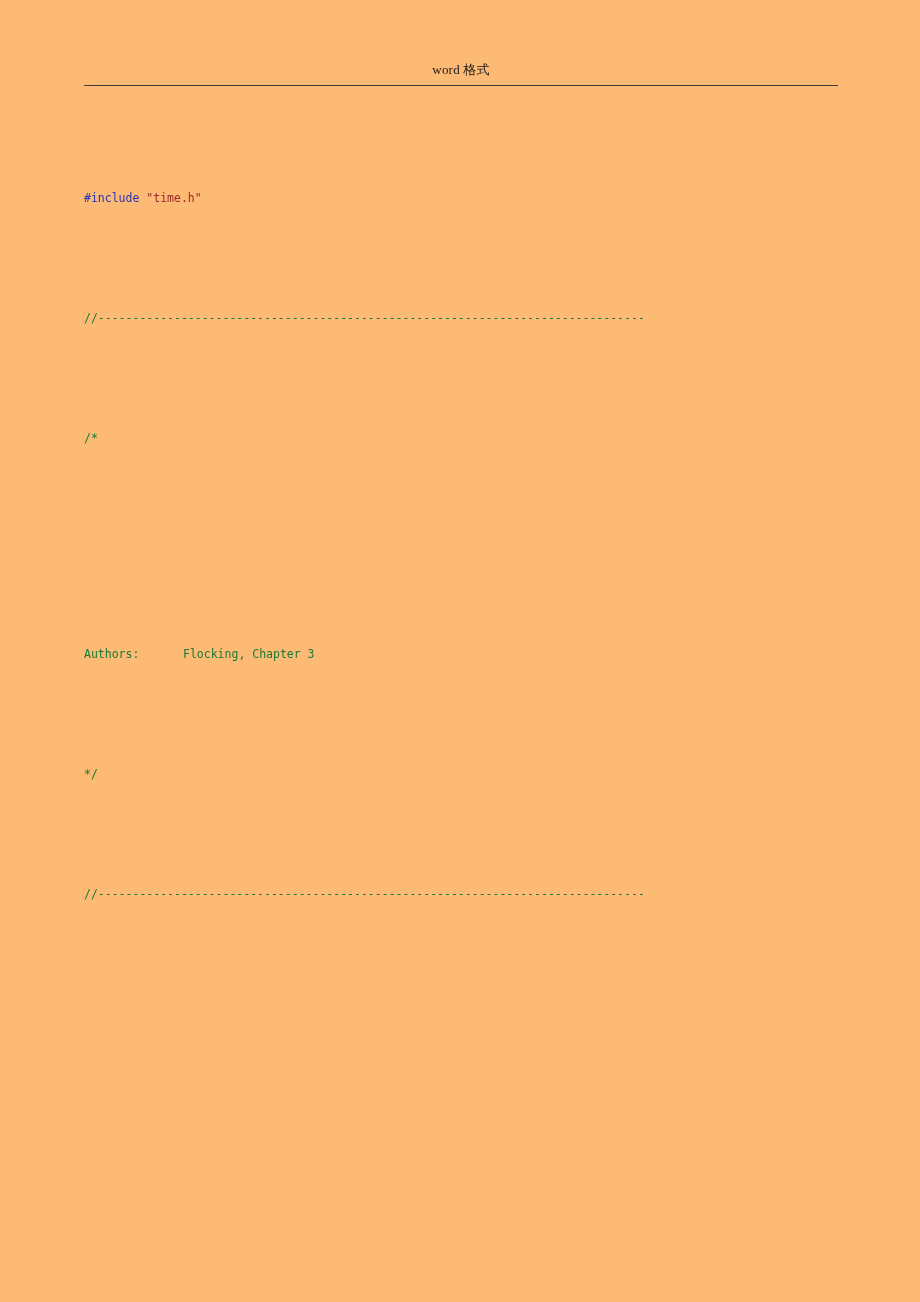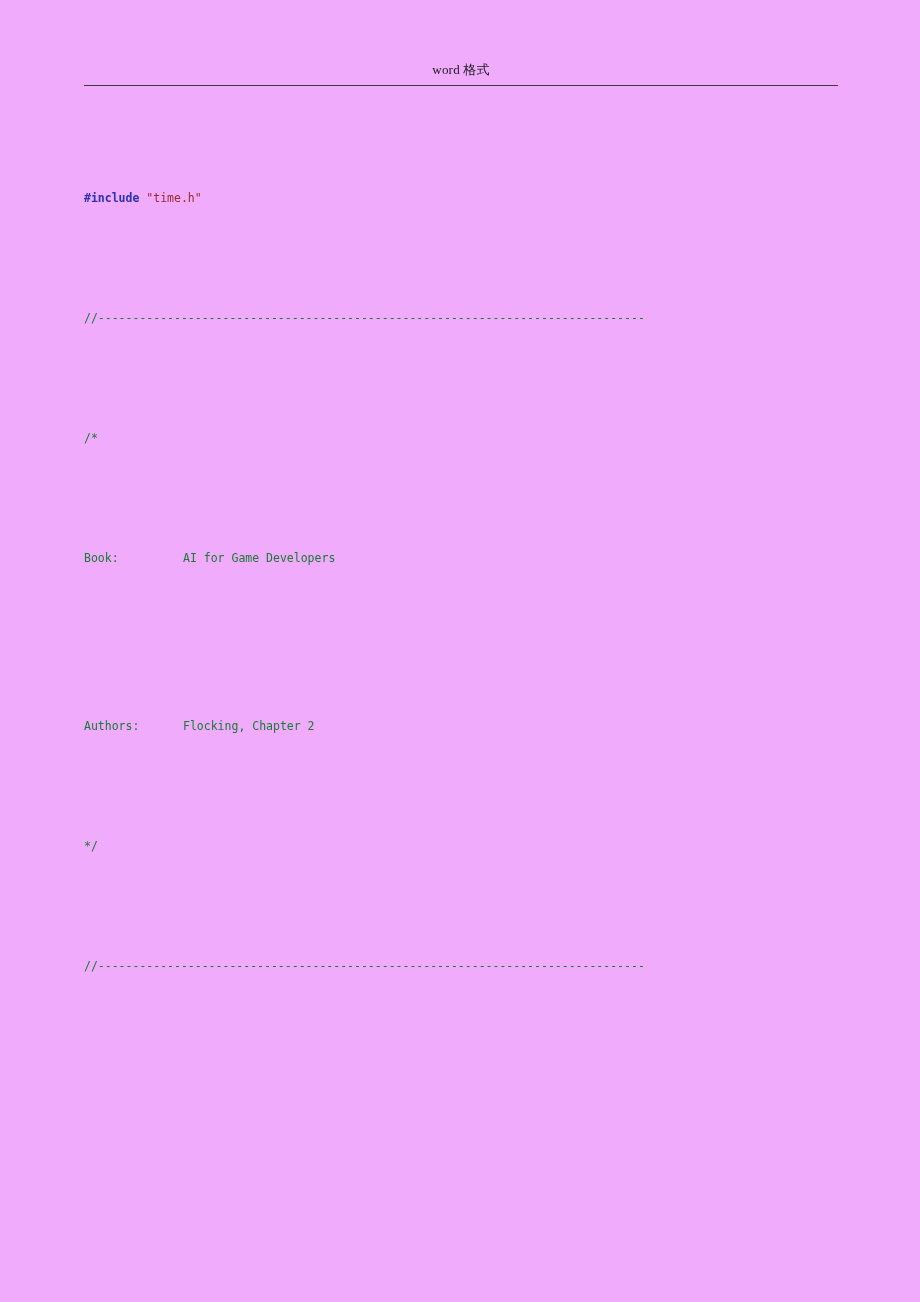--- a/index.html
+++ b/index.html
@@ -10,21 +10,21 @@
   body {
     width: 920px;
     height: 1302px;
     position: relative;
     font-family: "DejaVu Sans Mono", "Liberation Mono", monospace;
     overflow: hidden;
   }
   .page {
     position: absolute;
     inset: 0;
-    background: #f0abfc;
+    background: #fdba74;
   }
 
   
   .header {
     position: absolute;
     left: 84px;
     top: 62px;
     width: 754px;
     height: 26px;
   }
@@ -61,21 +61,21 @@
     white-space: pre;
   }
   .line {
     height: 24px;
     position: relative;
     white-space: pre;
   }
   .line.blank { height: 24px; }
 
   .c-comment  { color: #1a7a34; }
-  .c-keyword  { color: #2b32b2; font-weight: bold; }
+  .c-keyword  { color: #2b32b2; }
   .c-string   { color: #9c2a2a; }
   .c-plain    { color: #111111; }
 
   
   .col {
     position: absolute;
     top: 0;
     white-space: pre;
   }
   .col-kw   { left: 0px; }
@@ -96,26 +96,25 @@
     
     <div class="line"><span class="c-keyword">#include</span><span class="c-plain"> </span><span class="c-string">"time.h"</span></div>
 
     
     <div class="line"><span class="c-comment">//-------------------------------------------------------------------------------</span></div>
 
     
     <div class="line"><span class="c-comment">/*</span></div>
 
     
-    <div class="line"><span class="c-comment col col-kw">Book:</span><span class="c-comment col col-name">AI for Game Developers</span></div>
 
     
 
     
-    <div class="line"><span class="c-comment col col-kw">Authors:</span><span class="c-comment col col-name">Flocking, Chapter 2</span></div>
+    <div class="line"><span class="c-comment col col-kw">Authors:</span><span class="c-comment col col-name">Flocking, Chapter 3</span></div>
 
     
     <div class="line"><span class="c-comment">*/</span></div>
 
     
     <div class="line"><span class="c-comment">//-------------------------------------------------------------------------------</span></div>
 
     <div class="line blank"></div>
     <div class="line blank"></div>
     <div class="line blank"></div>

